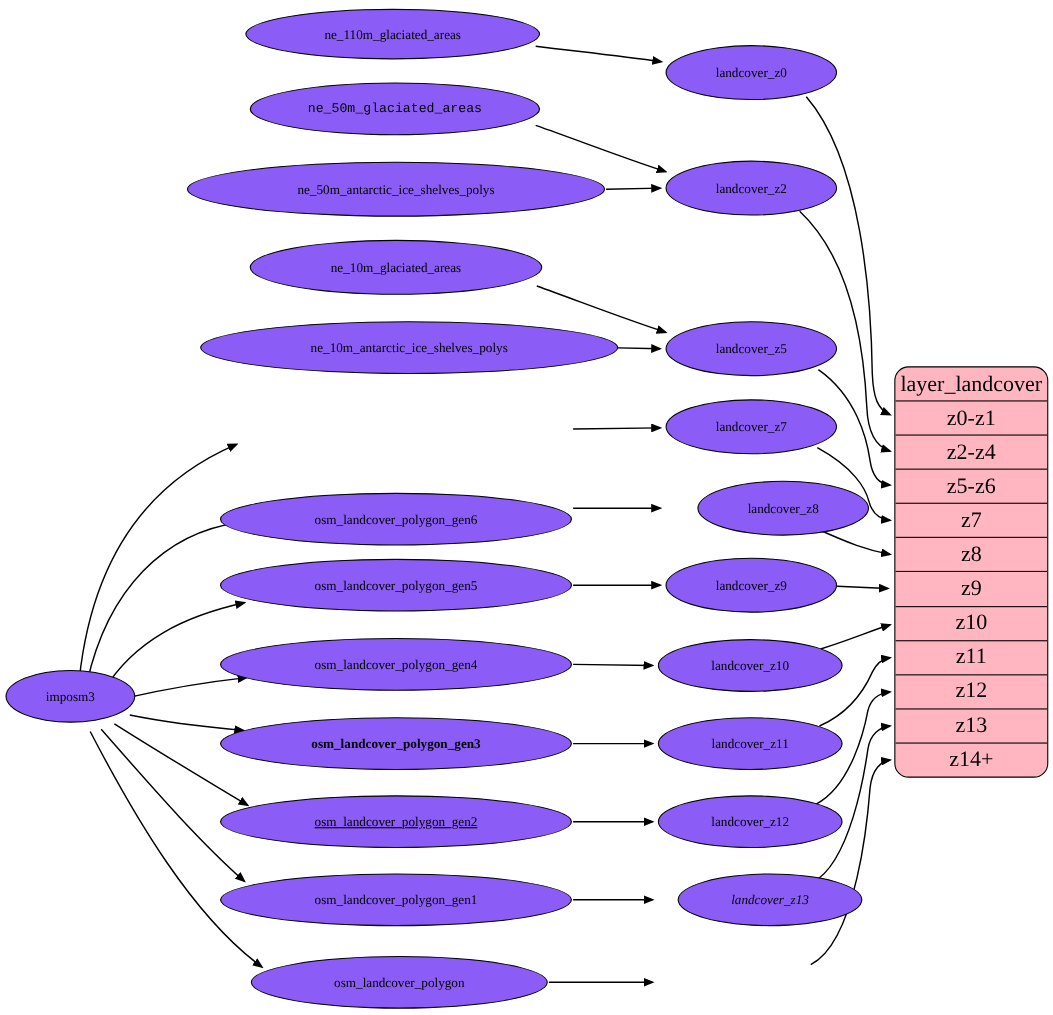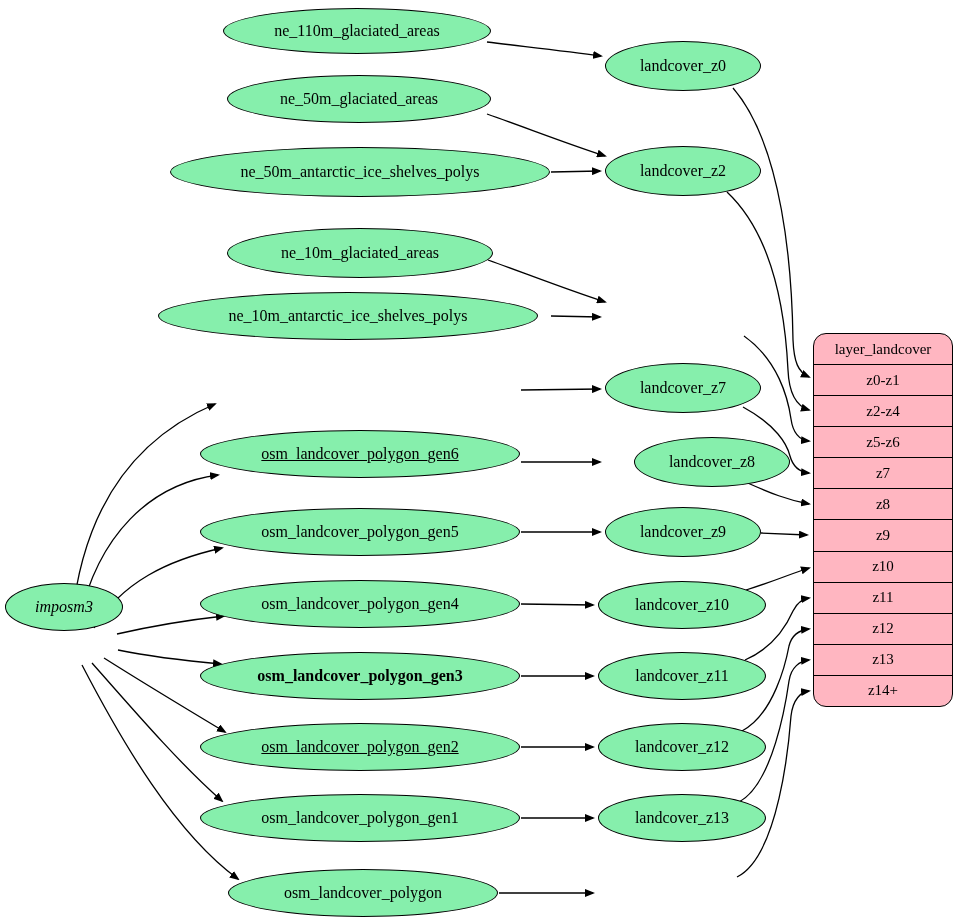--- a/index.html
+++ b/index.html
@@ -1,24 +1,24 @@
 <!DOCTYPE html>
 <html><head>
 <meta charset="utf-8">
 <style>
   html,body{margin:0;padding:0;background:#ffffff;}
   .canvas{position:relative;width:957px;height:923px;background:#ffffff;
           font-family:"Liberation Serif", "DejaVu Serif", serif;color:#000;overflow:hidden;}
   .edges{position:absolute;left:0;top:0;}
   .edge{fill:none;stroke:#000000;stroke-width:1.3;}
   .node{position:absolute;box-sizing:border-box;border:1.4px solid #000;border-radius:50%;
-        background:#86efac;display:flex;align-items:center;justify-content:center;
-        font-size:16px;line-height:1;white-space:nowrap;}
+        background:#8b5cf6;display:flex;align-items:center;justify-content:center;
+        font-size:12px;line-height:1;white-space:nowrap;}
   .record{position:absolute;box-sizing:border-box;display:flex;flex-direction:column;
-          border:1.6px solid #000;border-radius:13px;overflow:hidden;font-size:15px;}
+          border:1.6px solid #000;border-radius:13px;overflow:hidden;font-size:20px;}
   .rrow{flex:1;display:flex;align-items:center;justify-content:center;
         border-top:1.2px solid #000;white-space:nowrap;}
   .rrow:first-child{border-top:none;}
 </style>
 </head>
 <body>
 
 <div class="canvas">
 
   <svg class="edges" width="957" height="923" viewBox="0 0 957 923" aria-hidden="true">
@@ -57,43 +57,44 @@
     <path class="edge" marker-end="url(#arrow)" d="M743,407 C776,425 787,444 790,456 C793,467 799,472 809,473"></path>
     <path class="edge" marker-end="url(#arrow)" d="M741,480 C772,494 788,500 809,504"></path>
     <path class="edge" marker-end="url(#arrow)" d="M761,533 L807,535"></path>
     <path class="edge" marker-end="url(#arrow)" d="M746,590 C775,581 790,574 809,568"></path>
     <path class="edge" marker-end="url(#arrow)" d="M745,660 C777,646 789,620 793,611 C797,603 802,599 809,598"></path>
     <path class="edge" marker-end="url(#arrow)" d="M742,731 C774,714 786,662 789,646 C792,634 800,630 809,629"></path>
     <path class="edge" marker-end="url(#arrow)" d="M739,802 C773,784 786,702 789,681 C791,667 800,661 809,660"></path>
     <path class="edge" marker-end="url(#arrow)" d="M737,877 C779,856 789,742 791,716 C793,699 801,692 809,691"></path>
   </svg>
 
-  <div class="node" style="left:5px;top:583px;width:118px;height:48px;font-style:italic;">imposm3</div>
+  <div class="node" style="left:5px;top:609px;width:118px;height:48px;">imposm3</div>
   <div class="node" style="left:223px;top:8px;width:268px;height:46px;">ne_110m_glaciated_areas</div>
-  <div class="node" style="left:227px;top:75px;width:264px;height:48px;">ne_50m_glaciated_areas</div>
+  <div class="node" style="left:227px;top:75px;width:264px;height:48px;font-family:Liberation Mono, monospace;">ne_50m_glaciated_areas</div>
   <div class="node" style="left:170px;top:147px;width:380px;height:50px;">ne_50m_antarctic_ice_shelves_polys</div>
-  <div class="node" style="left:227px;top:228px;width:266px;height:50px;">ne_10m_glaciated_areas</div>
-  <div class="node" style="left:158px;top:292px;width:380px;height:48px;">ne_10m_antarctic_ice_shelves_polys</div>
-  <div class="node" style="left:200px;top:430px;width:320px;height:48px;text-decoration:underline;">osm_landcover_polygon_gen6</div>
+  <div class="node" style="left:227px;top:218px;width:266px;height:50px;">ne_10m_glaciated_areas</div>
+  <div class="node" style="left:182px;top:292px;width:380px;height:48px;">ne_10m_antarctic_ice_shelves_polys</div>
+  <div class="node" style="left:200px;top:448px;width:320px;height:48px;">osm_landcover_polygon_gen6</div>
   <div class="node" style="left:200px;top:508px;width:320px;height:48px;">osm_landcover_polygon_gen5</div>
   <div class="node" style="left:200px;top:580px;width:320px;height:48px;">osm_landcover_polygon_gen4</div>
   <div class="node" style="left:200px;top:652px;width:320px;height:48px;font-weight:bold;">osm_landcover_polygon_gen3</div>
   <div class="node" style="left:200px;top:723px;width:320px;height:48px;text-decoration:underline;">osm_landcover_polygon_gen2</div>
   <div class="node" style="left:200px;top:794px;width:320px;height:48px;text-align:center;">osm_landcover_polygon_gen1</div>
   <div class="node" style="left:228px;top:869px;width:270px;height:48px;">osm_landcover_polygon</div>
 
   <div class="node" style="left:605px;top:41px;width:156px;height:50px;">landcover_z0</div>
   <div class="node" style="left:605px;top:146px;width:156px;height:50px;">landcover_z2</div>
+  <div class="node" style="left:605px;top:292px;width:156px;height:50px;">landcover_z5</div>
   <div class="node" style="left:605px;top:363px;width:156px;height:50px;">landcover_z7</div>
   <div class="node" style="left:634px;top:437px;width:156px;height:50px;">landcover_z8</div>
   <div class="node" style="left:605px;top:507px;width:156px;height:50px;">landcover_z9</div>
   <div class="node" style="left:598px;top:581px;width:168px;height:48px;">landcover_z10</div>
   <div class="node" style="left:598px;top:652px;width:168px;height:48px;">landcover_z11</div>
   <div class="node" style="left:598px;top:723px;width:168px;height:48px;text-align:center;">landcover_z12</div>
-  <div class="node" style="left:598px;top:794px;width:168px;height:48px;">landcover_z13</div>
+  <div class="node" style="left:616px;top:794px;width:168px;height:48px;font-style:italic;">landcover_z13</div>
 
   <div class="record" style="left: 813px; top: 333px; width: 140px; height: 374px; background-color: rgb(255, 182, 193);">
     <div class="rrow">layer_landcover</div>
     <div class="rrow">z0-z1</div>
     <div class="rrow">z2-z4</div>
     <div class="rrow">z5-z6</div>
     <div class="rrow">z7</div>
     <div class="rrow">z8</div>
     <div class="rrow">z9</div>
     <div class="rrow">z10</div>

